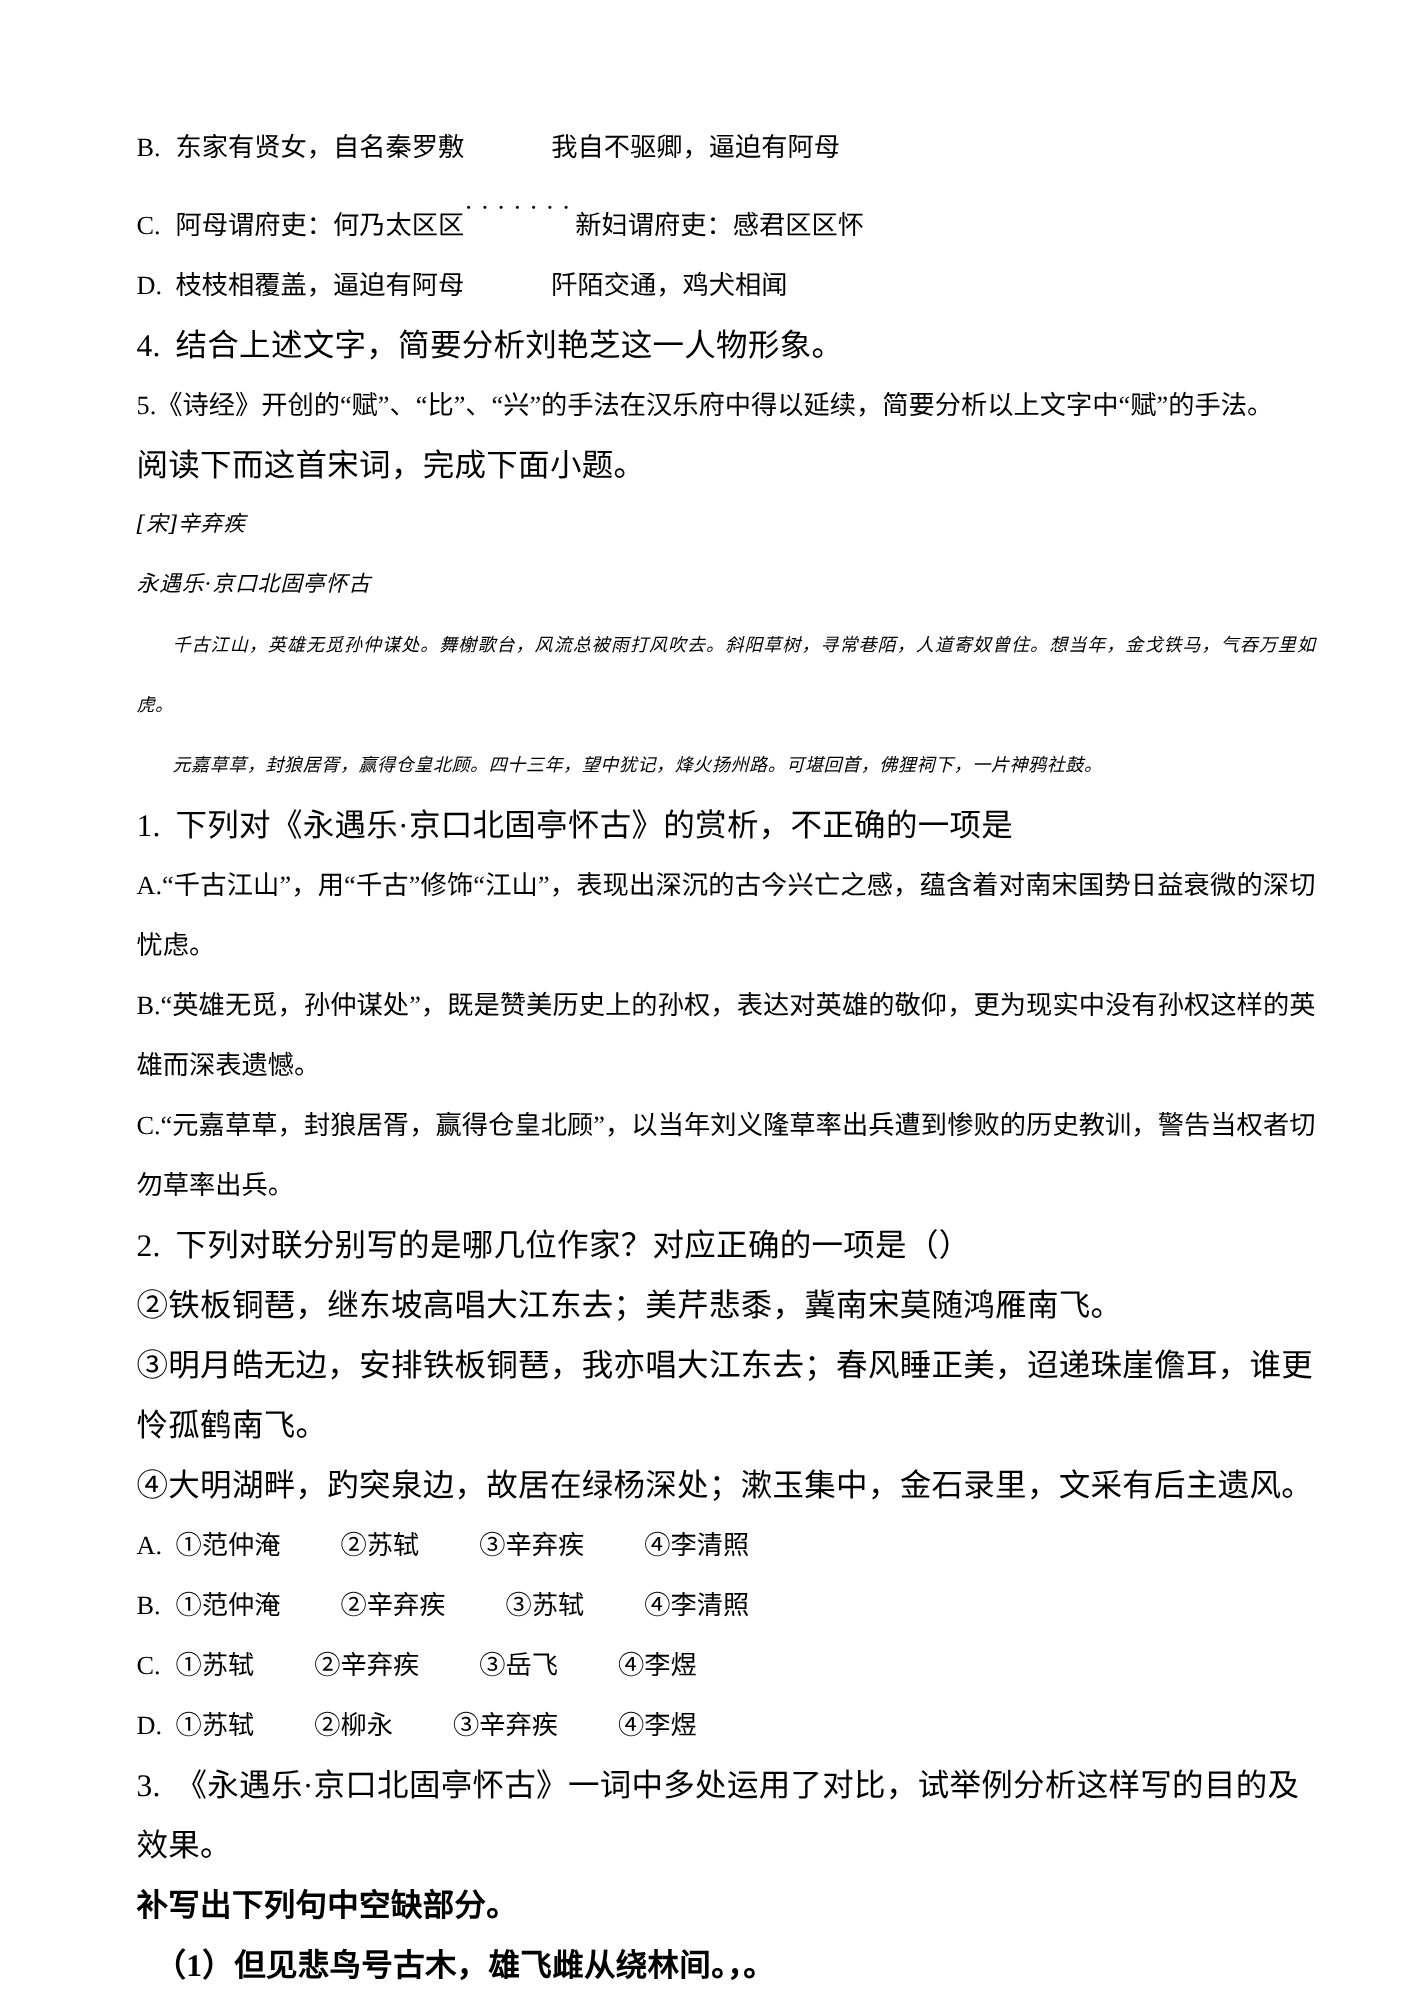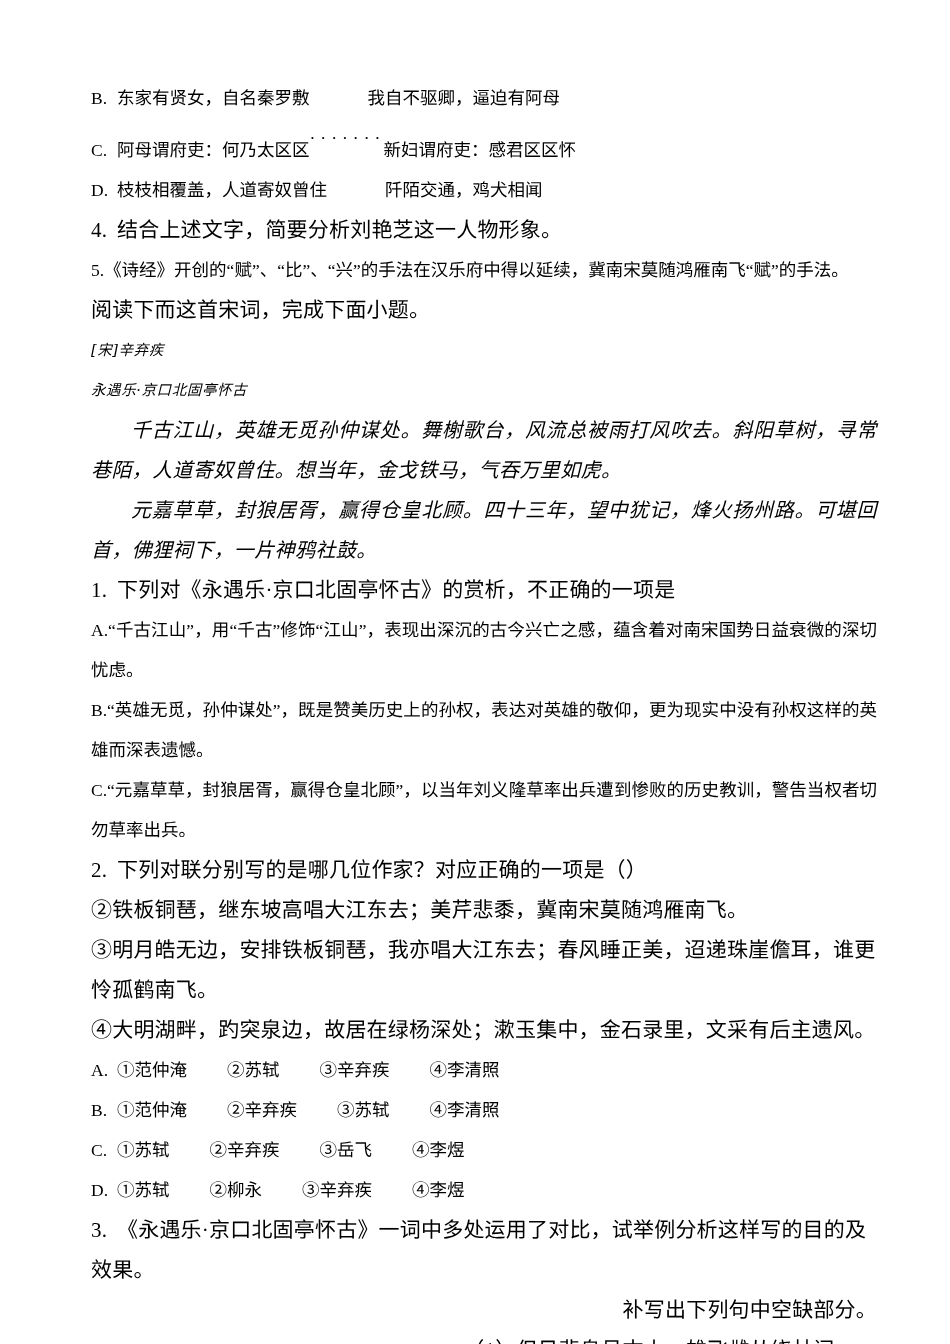--- a/index.html
+++ b/index.html
@@ -50,31 +50,30 @@
   .q-wrap .marker { min-width: 0; }
   .poem-head {
     font-family: "DejaVu Serif", "Liberation Serif", serif;
     font-size: 14.5px;
     line-height: 40px;
     font-style: italic;
     letter-spacing: 0.6px;
   }
   .poem-body {
     font-family: Liberation Sans, sans-serif;
-    font-size: 20px;
+    font-size: 12px;
     line-height: 40px;
     font-style: italic;
     text-align: justify;
     text-justify: inter-character;
     letter-spacing: 0.4px;
   }
   .indent2 { text-indent: 2em; }
   .bold {
-    font-weight: normal;
-    text-align: right;
+    font-weight: bold;
   }
   .leader {
     display: inline-block;
     width: 74px;
     vertical-align: -2px;
     overflow: hidden;
     white-space: nowrap;
     letter-spacing: 5px;
     font-size: 17.5px;
   }
@@ -87,29 +86,29 @@
 
   <div class="opt">
     <span class="marker">B.</span><span>东家有贤女，自名秦罗敷</span><span class="gap-sm"></span><span>我自不驱卿，逼迫有阿母</span>
   </div>
 
   <div class="opt">
     <span class="marker">C.</span><span>阿母谓府吏：何乃太区区</span><span class="leader">·······</span><span>新妇谓府吏：感君区区怀</span>
   </div>
 
   <div class="opt">
-    <span class="marker">D.</span><span>枝枝相覆盖，人道寄奴曾住</span><span class="gap-sm"></span><span>阡陌交通，鸡犬相闻</span>
+    <span class="marker">D.</span><span>枝枝相覆盖，逼迫有阿母</span><span class="gap-sm"></span><span>阡陌交通，鸡犬相闻</span>
   </div>
 
   <div class="line">
     <span class="marker">4.</span><span>结合上述文字，简要分析刘艳芝这一人物形象。</span>
   </div>
 
   <div class="q-wrap">
-    <span class="marker">5.</span><span>《诗经》开创的“赋”、“比”、“兴”的手法在汉乐府中得以延续，冀南宋莫随鸿雁南飞“赋”的手法。</span>
+    <span class="marker">5.</span><span>《诗经》开创的“赋”、“比”、“兴”的手法在汉乐府中得以延续，简要分析以上文字中“赋”的手法。</span>
   </div>
 
   <div class="line">阅读下而这首宋词，完成下面小题。</div>
 
   <div class="poem-head">[宋]辛弃疾</div>
   <div class="poem-head">永遇乐·京口北固亭怀古</div>
 
   <div class="poem-body indent2">千古江山，英雄无觅孙仲谋处。舞榭歌台，风流总被雨打风吹去。斜阳草树，寻常巷陌，人道寄奴曾住。想当年，金戈铁马，气吞万里如虎。</div>
   <div class="poem-body indent2">元嘉草草，封狼居胥，赢得仓皇北顾。四十三年，望中犹记，烽火扬州路。可堪回首，佛狸祠下，一片神鸦社鼓。</div>
 

